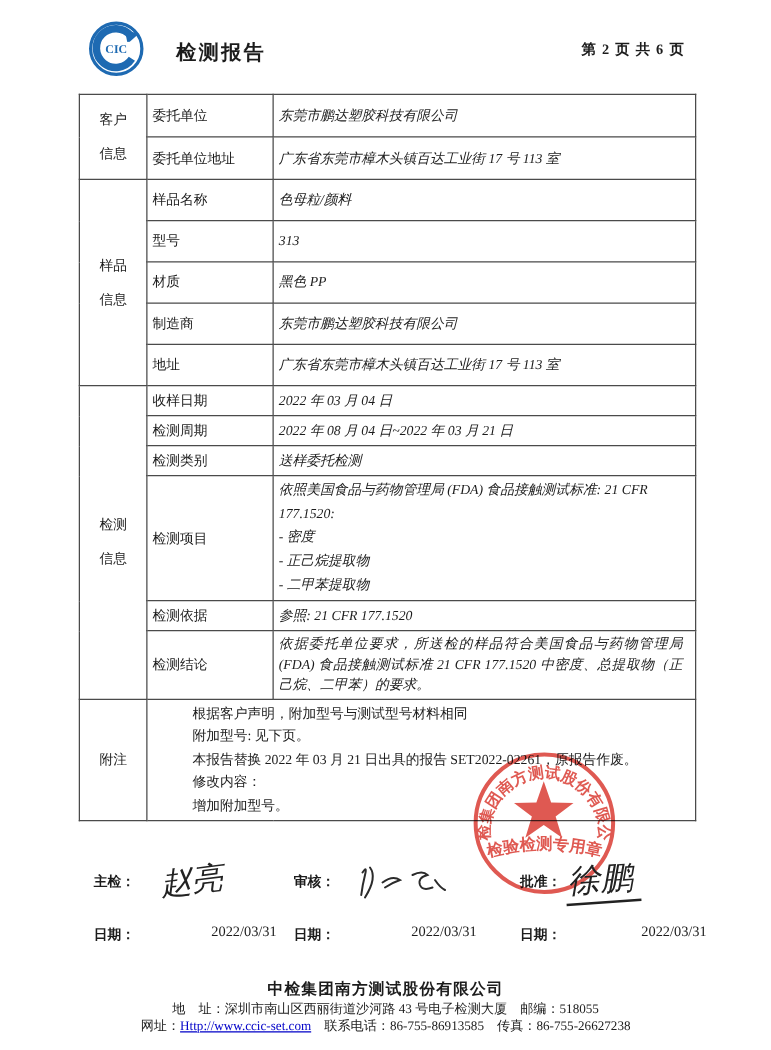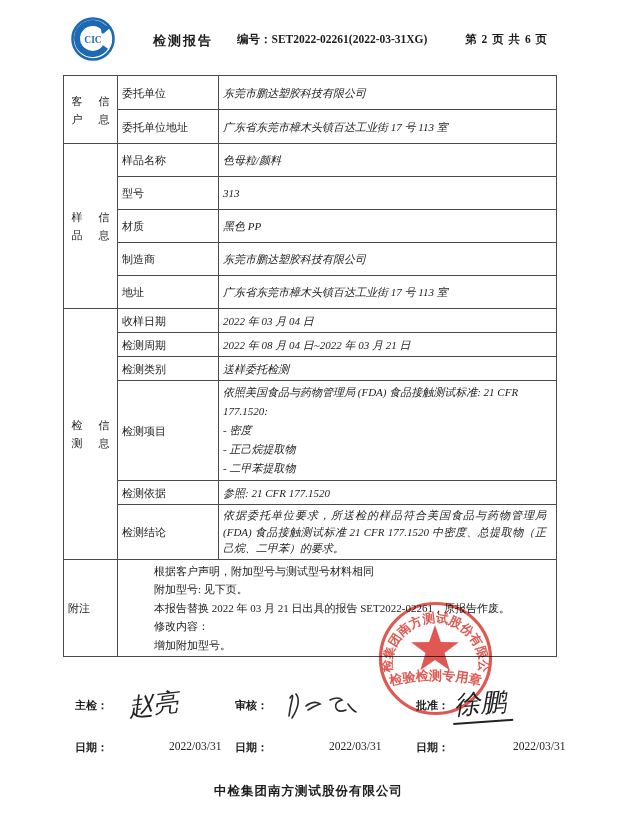--- a/index.html
+++ b/index.html
@@ -3,29 +3,29 @@
 <meta charset="utf-8">
 <style>
   html,body{margin:0;padding:0;background:#fff;}
   body{width:617px;height:840px;position:relative;overflow:hidden;
        font-family:"Liberation Serif","DejaVu Serif",serif;color:#1c1c1c;}
   .page{position:absolute;inset:0;background:#ffffff;}
 
   
   .hdr{position:absolute;top:14px;left:1px;width:100%;height:50px;text-decoration:underline;}
   .logo{position:absolute;left:68px;top:2px;}
-  .hdr-title{position:absolute;left:140px;top:18px;font-size:13px;font-weight:bold;letter-spacing:2px;margin-left:12px;}
+  .hdr-title{position:absolute;left:140px;top:18px;font-size:16px;font-weight:bold;letter-spacing:2px;}
   .hdr-no{position:absolute;left:236px;top:18px;font-size:11.5px;font-weight:bold;}
   .hdr-page{position:absolute;right:70px;top:18px;font-size:11.5px;font-weight:bold;letter-spacing:1px;text-align:right;}
 
   
   table.rpt{position:absolute;left:63px;top:75px;width:494px;border-collapse:collapse;table-layout:fixed;}
   table.rpt td{border:1px solid #4a4a4a;font-size:11px;vertical-align:middle;padding:2px 4px;line-height:18px;}
   td.sec{width:45px;text-align:center;padding:0;}
-  td.sec .stack{display:flex;align-items:center;gap:9px;}
+  td.sec .stack{display:flex;flex-direction:column;align-items:center;gap:9px;}
   td.fld{width:92px;padding-left:8px;}
   td.val{padding-left:12px;font-style:italic;}
   .h34{height:34px;} .h33{height:33px;} .h24{height:24px;}
   .h95{height:95px;} .h50{height:50px;} .h93{height:93px;}
   td.val .ln{line-height:19px;}
   td.val.just{ text-align:justify; padding-right:10px; line-height:16.5px;}
   td.notes{padding-left:8px;}
   td.notes .ln{line-height:18.6px;margin-left:32px;}
 
   
@@ -59,21 +59,20 @@
 
   <div class="hdr">
     <svg class="logo" width="48" height="46" viewBox="0 0 48 46">
       <circle cx="24" cy="23" r="20.5" fill="none" stroke="#1e6ab2" stroke-width="2.6"></circle>
       <path d="M 35.5 12.5 A 15.5 15.5 0 1 0 36.5 31" fill="none" stroke="#1e6ab2" stroke-width="6" stroke-linecap="butt"></path>
       <polygon points="31,8 42,11 33,19" fill="#1e6ab2"></polygon>
       <rect x="13" y="17.5" width="23" height="10.5" fill="#ffffff"></rect>
       <text x="24" y="26.5" font-size="9.5" font-weight="bold" fill="#1e6ab2" text-anchor="middle" font-family="Liberation Serif, serif">CIC</text>
     </svg>
     <span class="hdr-title">检测报告</span>
-    <span class="hdr-no"><span>编号：</span><span>SET2022-02261(2022-03-31XG)</span></span>
     <span class="hdr-page">第 2 页 共 6 页</span>
   </div>
 
   <table class="rpt">
 
     <tbody>
         <tr class="h34">
       <td class="sec" rowspan="2">
         <div class="stack">
               <span>客户</span>
@@ -195,14 +194,18 @@
     <text font-size="12.5" fill="#dd4b43" font-weight="bold" font-family="Liberation Serif, serif">
       <textPath href="#ringPath" startOffset="50%" text-anchor="middle">中检集团南方测试股份有限公司</textPath>
     </text>
     <polygon fill="#dd4b43" points="70,37 75.9,53.9 93.8,54.3 79.5,65.1 84.7,82.2 70,72 55.3,82.2 60.5,65.1 46.2,54.3 64.1,53.9"></polygon>
     <text font-size="13" fill="#dd4b43" font-weight="bold" font-family="Liberation Serif, serif">
       <textPath href="#bannerPath" startOffset="50%" text-anchor="middle">检验检测专用章</textPath>
     </text>
   </svg>
 
   <div class="foot f-co">中检集团南方测试股份有限公司</div>
+  <div class="foot f-ad">地　址：深圳市南山区西丽街道沙河路 43 号电子检测大厦　邮编：518055</div>
+  <div class="foot f-web">
+    <span>网址：</span><a href="#" class="weblink">Http://www.ccic-set.com</a><span>　联系电话：86-755-86913585　传真：86-755-26627238</span>
+  </div>
 
 </div>
 
 </body></html>

